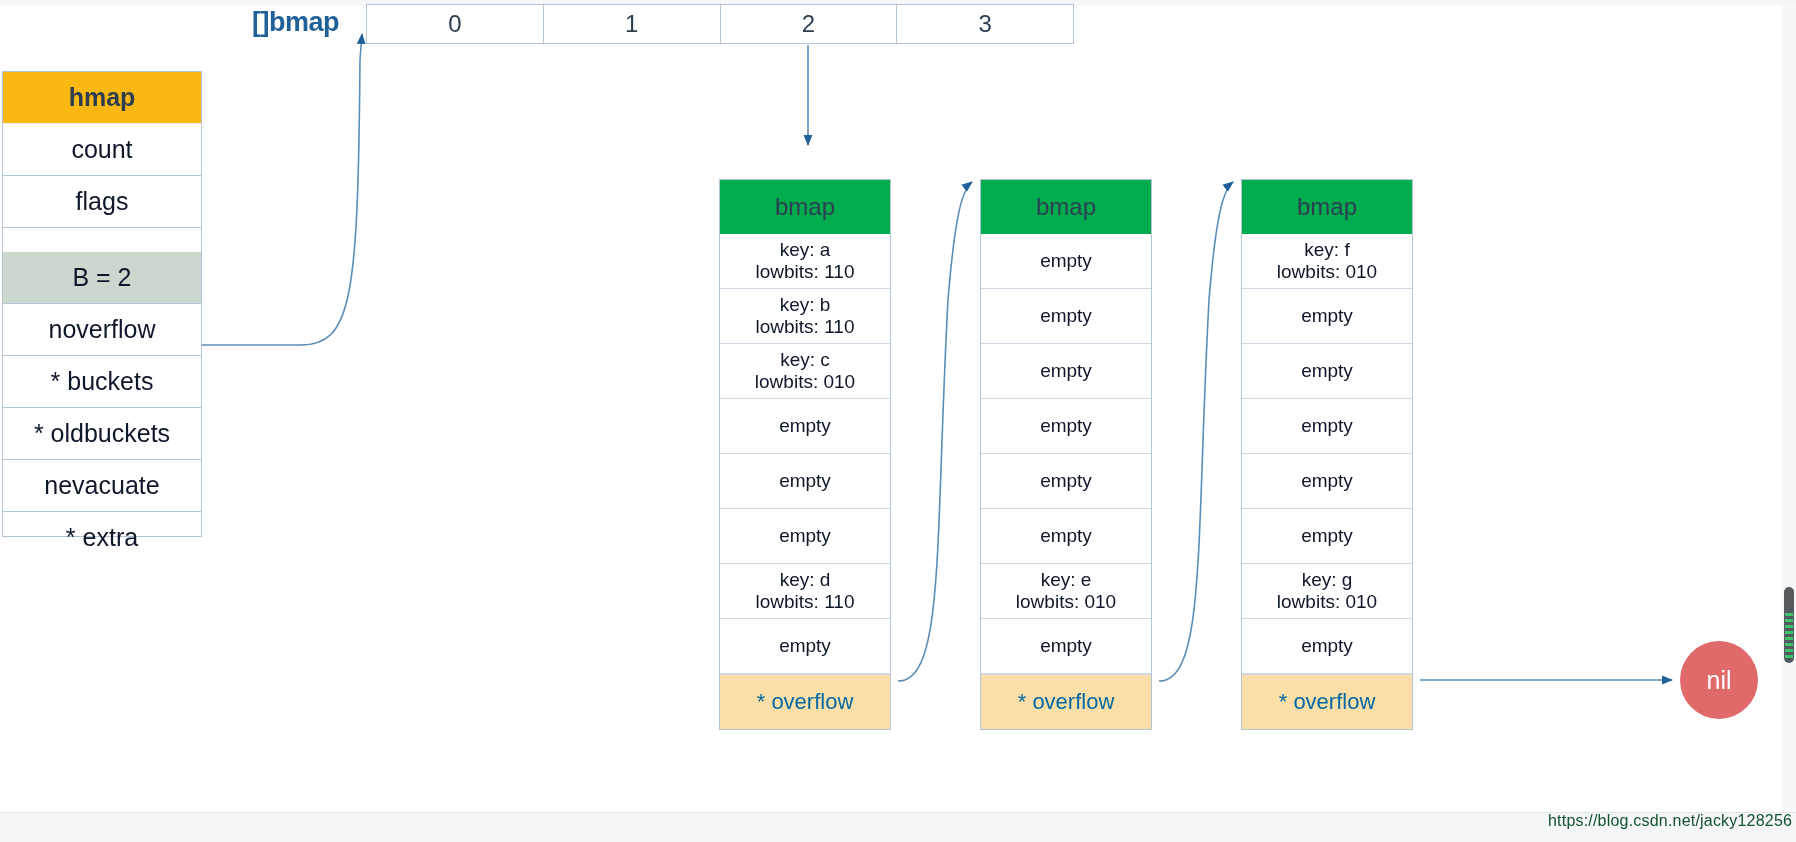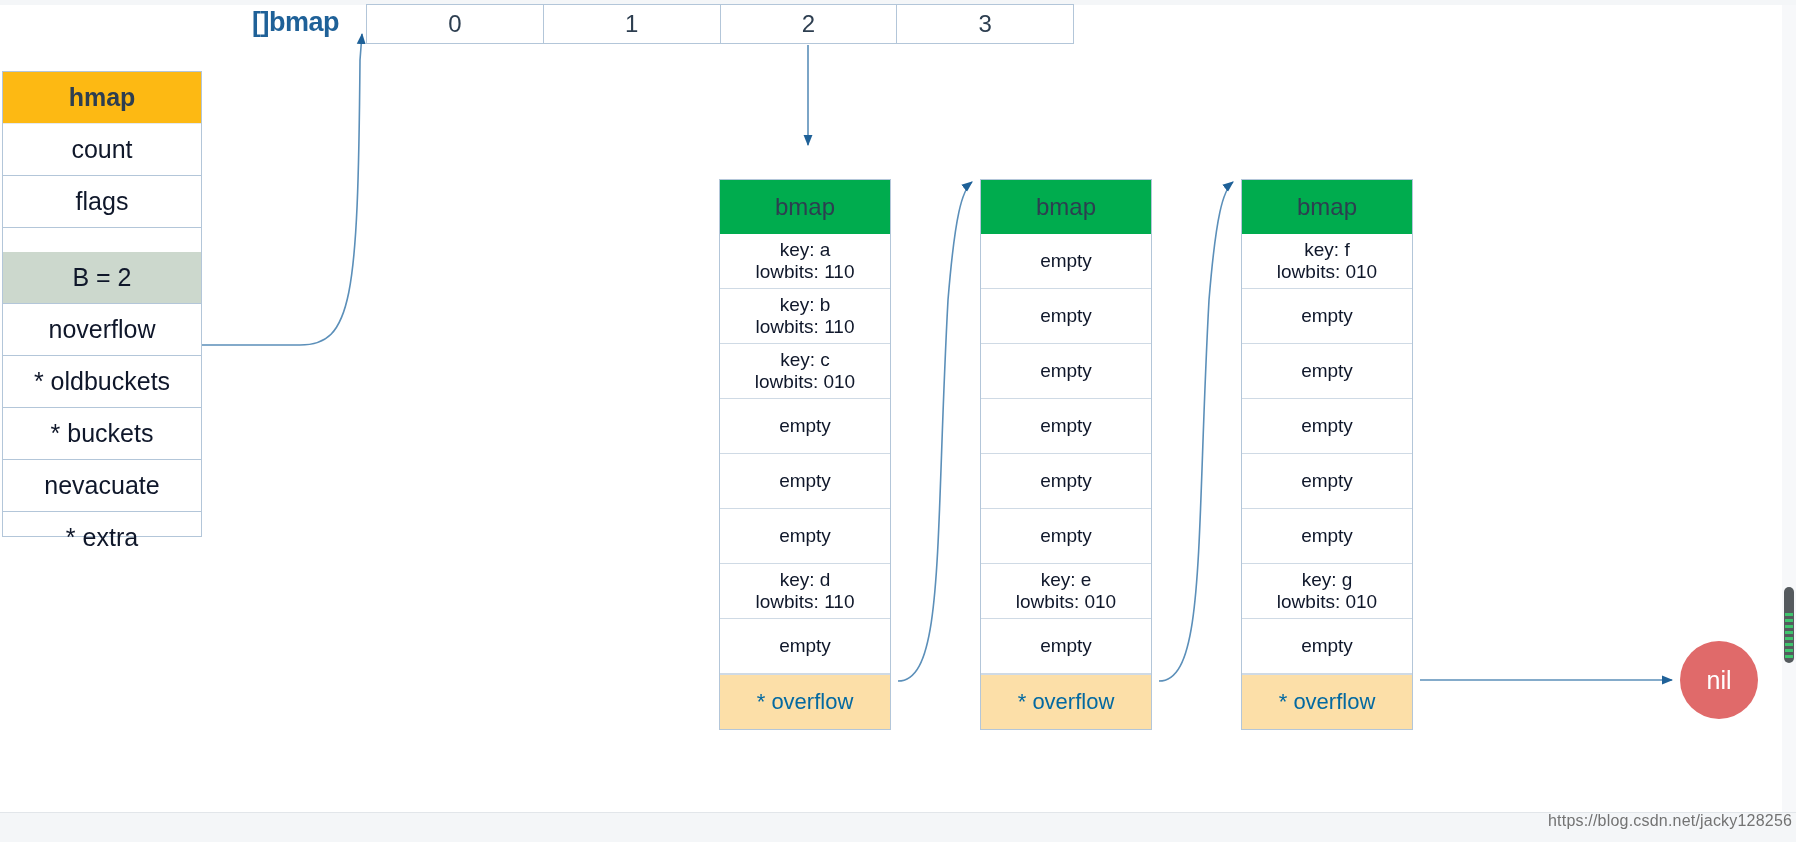--- a/index.html
+++ b/index.html
@@ -149,21 +149,21 @@
     align-items: center;
     justify-content: center;
     font-size: 25px;
   }
 
   
   #watermark {
     position: absolute;
     left: 1548px; top: 812px;
     font-size: 16px;
-    color: #737373;
+    color: #14532d;
     letter-spacing: 0.2px;
     white-space: nowrap;
   }
 
   
   #scrollbar-track {
     position: absolute;
     right: 0; top: 5px;
     width: 14px; height: 807px;
     background: #f7f8fa;
@@ -217,22 +217,22 @@
     <div class="acell">2</div>
     <div class="acell">3</div>
   </div>
 
   <div id="hmap-box" class="box">
     <div class="cell header">hmap</div>
     <div class="cell">count</div>
     <div class="cell">flags</div>
     <div class="cell highlight">B = 2</div>
     <div class="cell">noverflow</div>
+    <div class="cell">* buckets</div>
     <div class="cell">* oldbuckets</div>
-    <div class="cell">* buckets</div>
     <div class="cell">nevacuate</div>
     <div class="cell">* extra</div>
   </div>
 
   <div id="bmap-0" class="box bmap-box">
     <div class="cell header">bmap</div>
     <div class="cell slot">key: a
 lowbits: 110</div>
     <div class="cell slot">key: b
 lowbits: 110</div>

